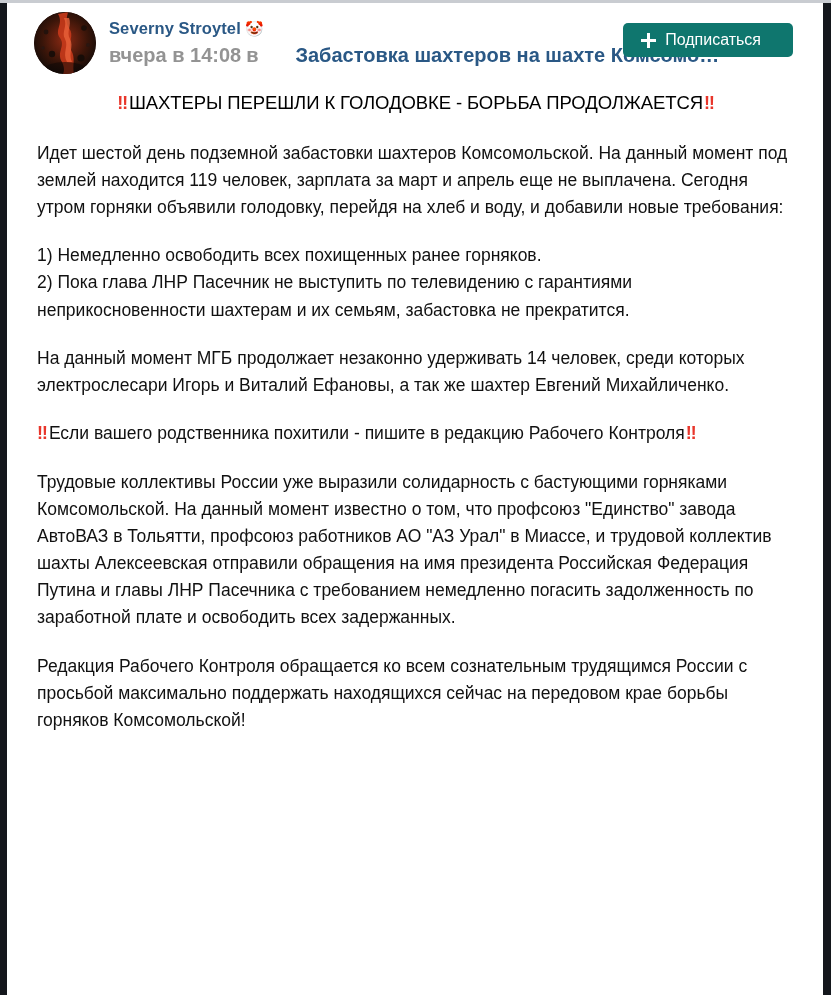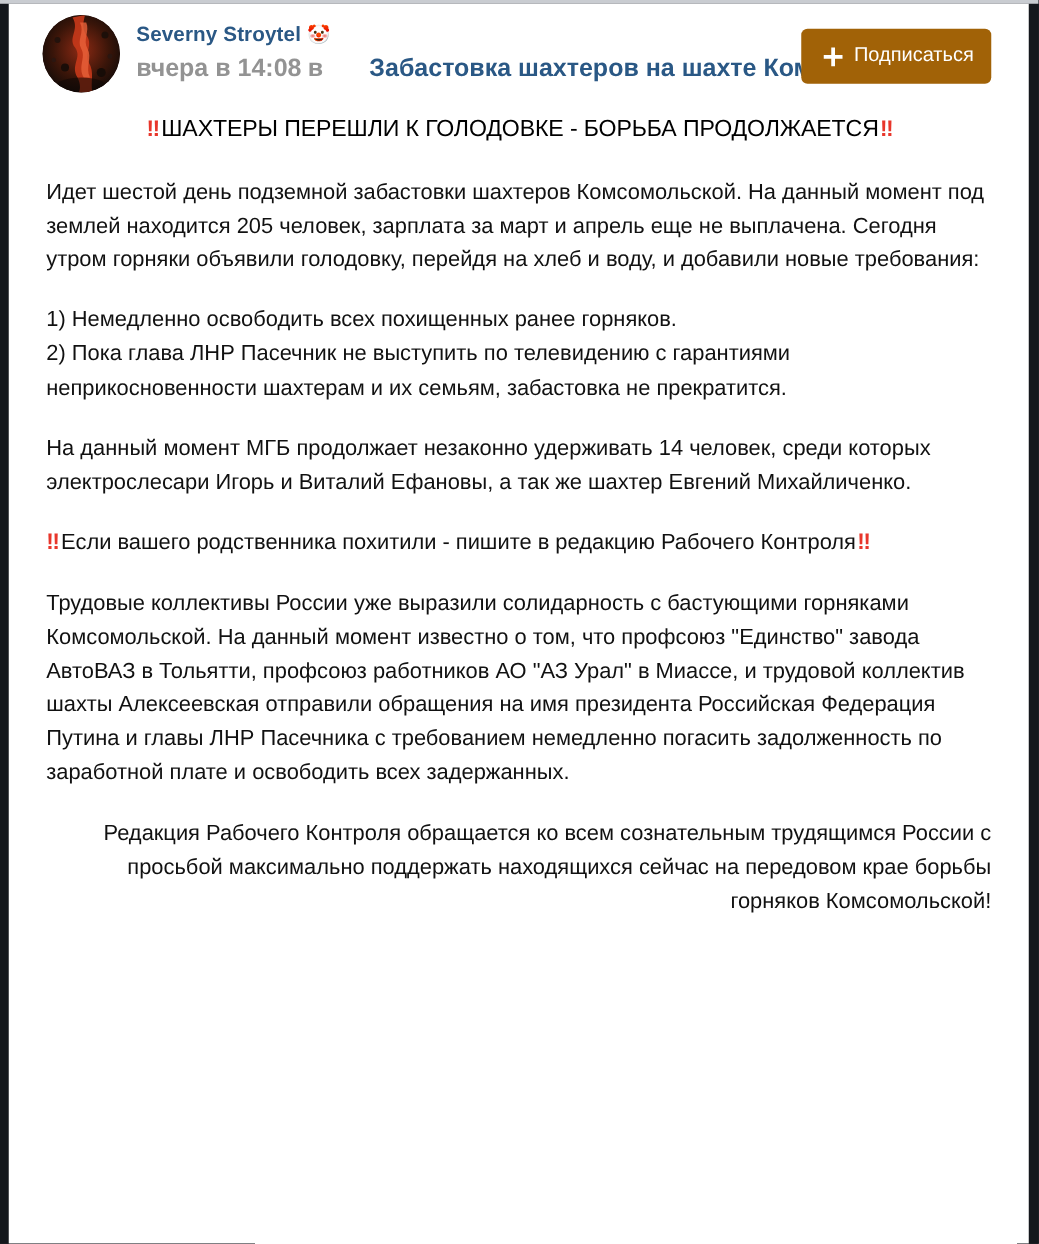--- a/index.html
+++ b/index.html
@@ -114,23 +114,23 @@
     white-space: nowrap;
     display: inline-block;
     margin-left: 32px;
   }
 
   
   .subscribe-btn {
     position: absolute;
     right: 30px;
     top: 20px;
-    height: 44px;
-    padding: 0 14px 0 18px;
-    background: #a16207;
+    height: 34px;
+    padding: 0 32px 0 18px;
+    background: #0f766e;
     border: none;
     border-radius: 5px;
     color: #ffffff;
     font-family: "Liberation Sans", sans-serif;
     font-size: 16px;
     display: flex;
     align-items: center;
     gap: 9px;
     cursor: pointer;
   }
@@ -162,21 +162,21 @@
     margin-bottom: 22px;
     white-space: nowrap;
     letter-spacing: -0.1px;
     text-align: center;
   }
 
   .para {
     margin-bottom: 21px;
     color: #111111;
   }
-  .para:last-child { margin-bottom: 0; text-align: right; }
+  .para:last-child { margin-bottom: 0; }
 
   .bang {
     color: #e8362b;
     font-weight: bold;
     font-size: 18px;
     letter-spacing: -2px;
     display: inline-block;
     vertical-align: baseline;
   }
   .bang.lead { margin-right: 3px; }
@@ -239,21 +239,21 @@
         <span>Подписаться</span>
       </button>
     </div>
 
     <div class="post-body">
 
       <div class="post-title">
         <span class="bang lead">‼</span><span>ШАХТЕРЫ ПЕРЕШЛИ К ГОЛОДОВКЕ - БОРЬБА ПРОДОЛЖАЕТСЯ</span><span class="bang trail">‼</span>
       </div>
 
-      <p class="para">Идет шестой день подземной забастовки шахтеров Комсомольской. На данный момент под землей находится 205 человек, зарплата за март и апрель еще не выплачена. Сегодня утром горняки объявили голодовку, перейдя на хлеб и воду, и добавили новые требования:</p>
+      <p class="para">Идет шестой день подземной забастовки шахтеров Комсомольской. На данный момент под землей находится 119 человек, зарплата за март и апрель еще не выплачена. Сегодня утром горняки объявили голодовку, перейдя на хлеб и воду, и добавили новые требования:</p>
 
       <p class="para" style="white-space: pre-line;">1) Немедленно освободить всех похищенных ранее горняков.
 2) Пока глава ЛНР Пасечник не выступить по телевидению с гарантиями неприкосновенности шахтерам и их семьям, забастовка не прекратится.</p>
 
       <p class="para">На данный момент МГБ продолжает незаконно удерживать 14 человек, среди которых электрослесари Игорь и Виталий Ефановы, а так же шахтер Евгений Михайличенко.</p>
 
 
       <p class="para"><span class="bang lead">‼</span><span>Если вашего родственника похитили - пишите в редакцию Рабочего Контроля</span><span class="bang trail">‼</span></p>
 
       <p class="para">Трудовые коллективы России уже выразили солидарность с бастующими горняками Комсомольской. На данный момент известно о том, что профсоюз "Единство" завода АвтоВАЗ в Тольятти, профсоюз работников АО "АЗ Урал" в Миассе, и трудовой коллектив шахты Алексеевская отправили обращения на имя президента Российская Федерация Путина и главы ЛНР Пасечника с требованием немедленно погасить задолженность по заработной плате и освободить всех задержанных.</p>

